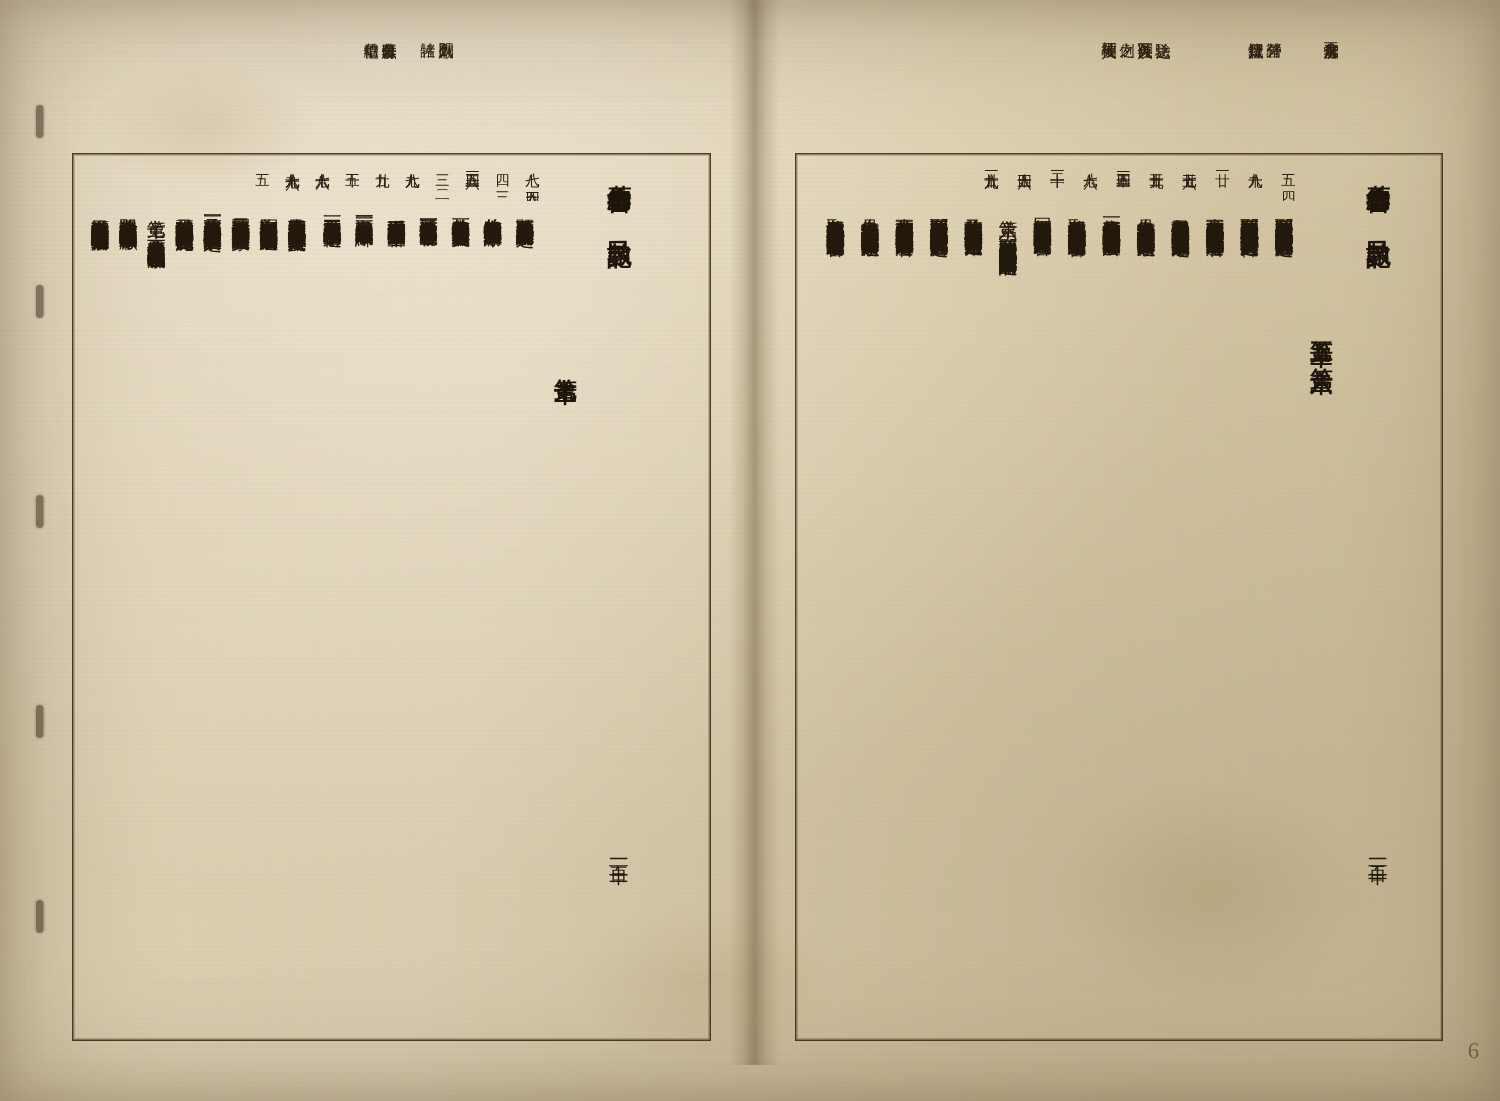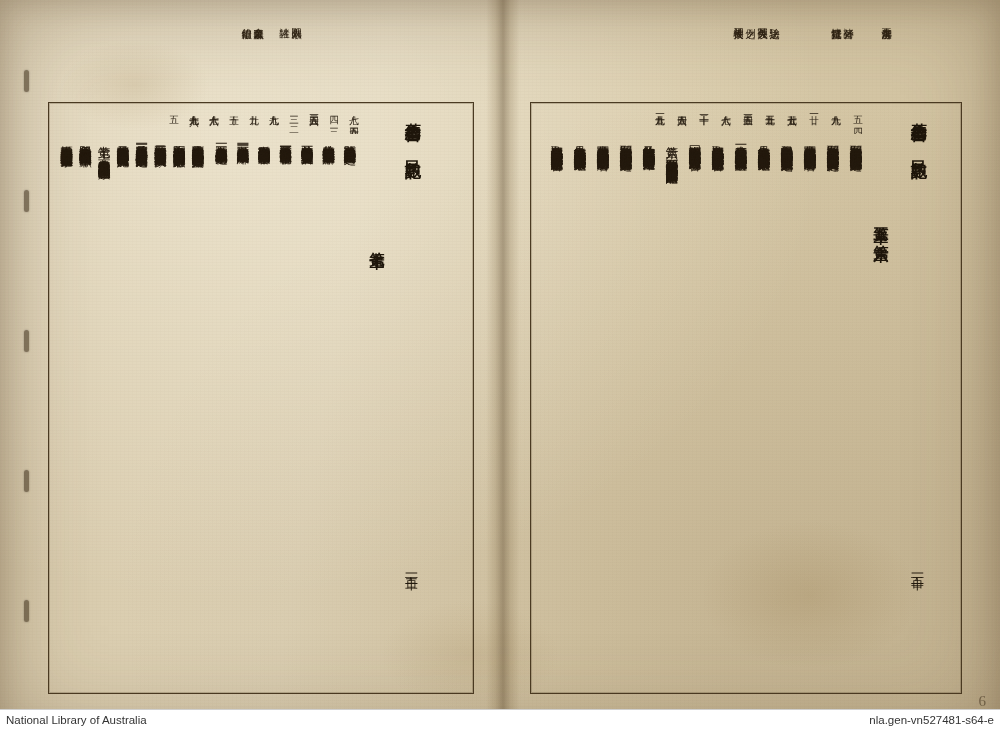--- a/index.html
+++ b/index.html
@@ -343,18 +343,14 @@
       <div class="vcol bodycol" style="height:548px;width:21px;">無人見之亦無執証者夫意忌疑妒其妻而妻果蒙不潔或夫意忌疑妒其妻而妻實無不潔則其夫必攜妻至祭司前為之獻素祭即</div>
       <div class="vcol bodycol" style="height:548px;width:21px;">取幕地之塵置於水中祭司必使婦立於耶和華前散其髮以致疑忌之素祭於其手即思過之素祭祭司手執致詛之苦水使婦發誓</div>
     </div>
 
   </div>
 
   <div class="vignette"></div>
 
   <div class="corner-mark">6</div>
 
-  <div class="bottombar">
-    <div class="left">National Library of Australia</div>
-    <div class="right">nla.gen-vn527481-s64-e</div>
-  </div>
 
 </div>
 
 </body></html>

